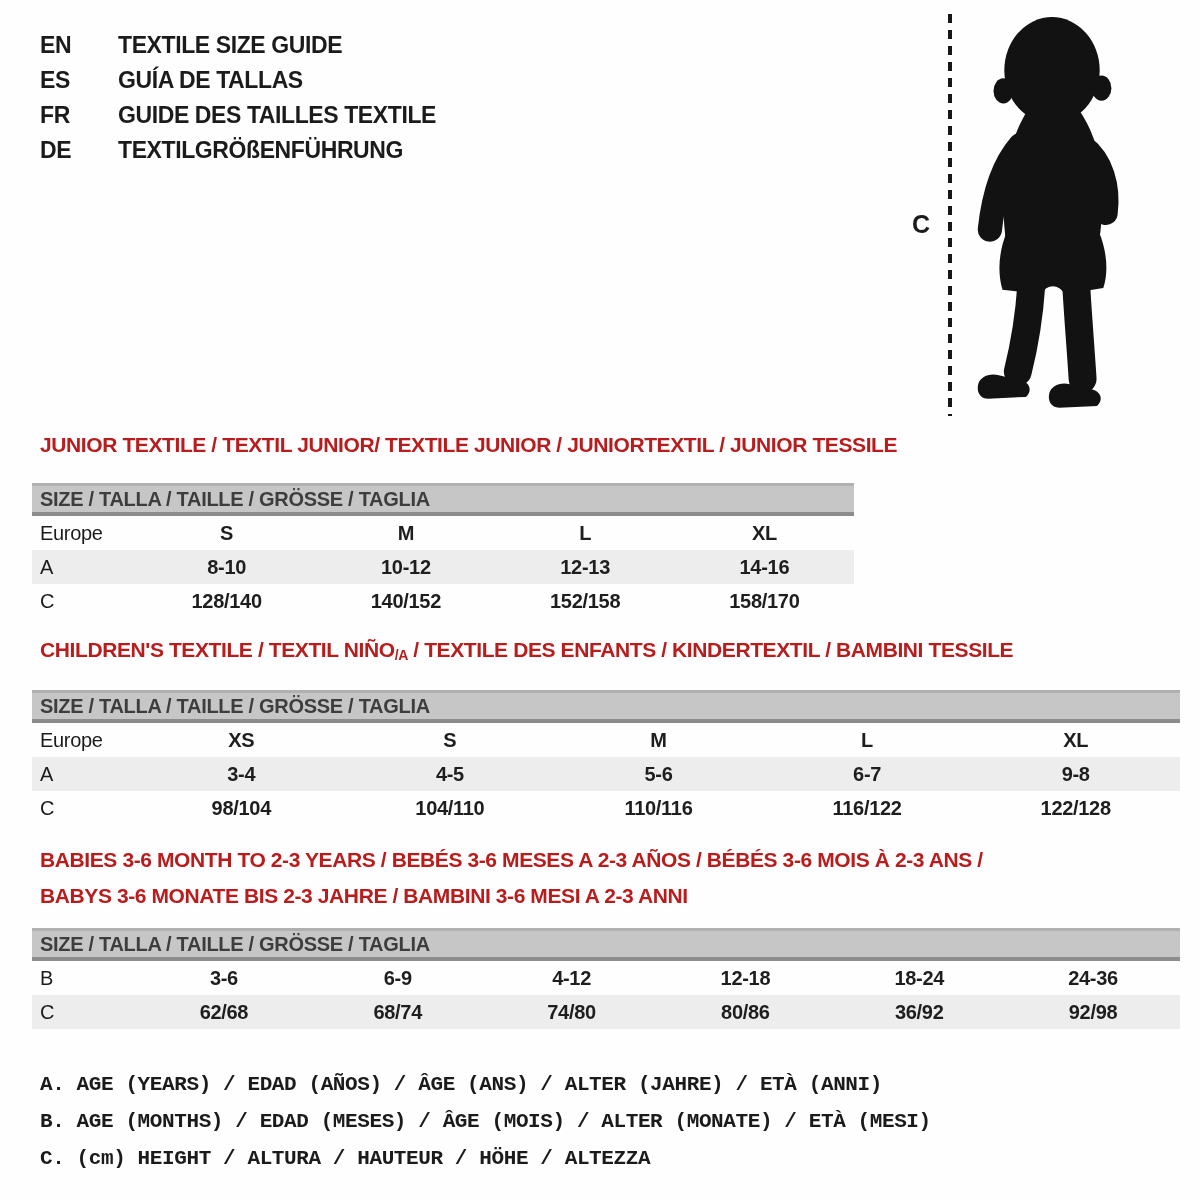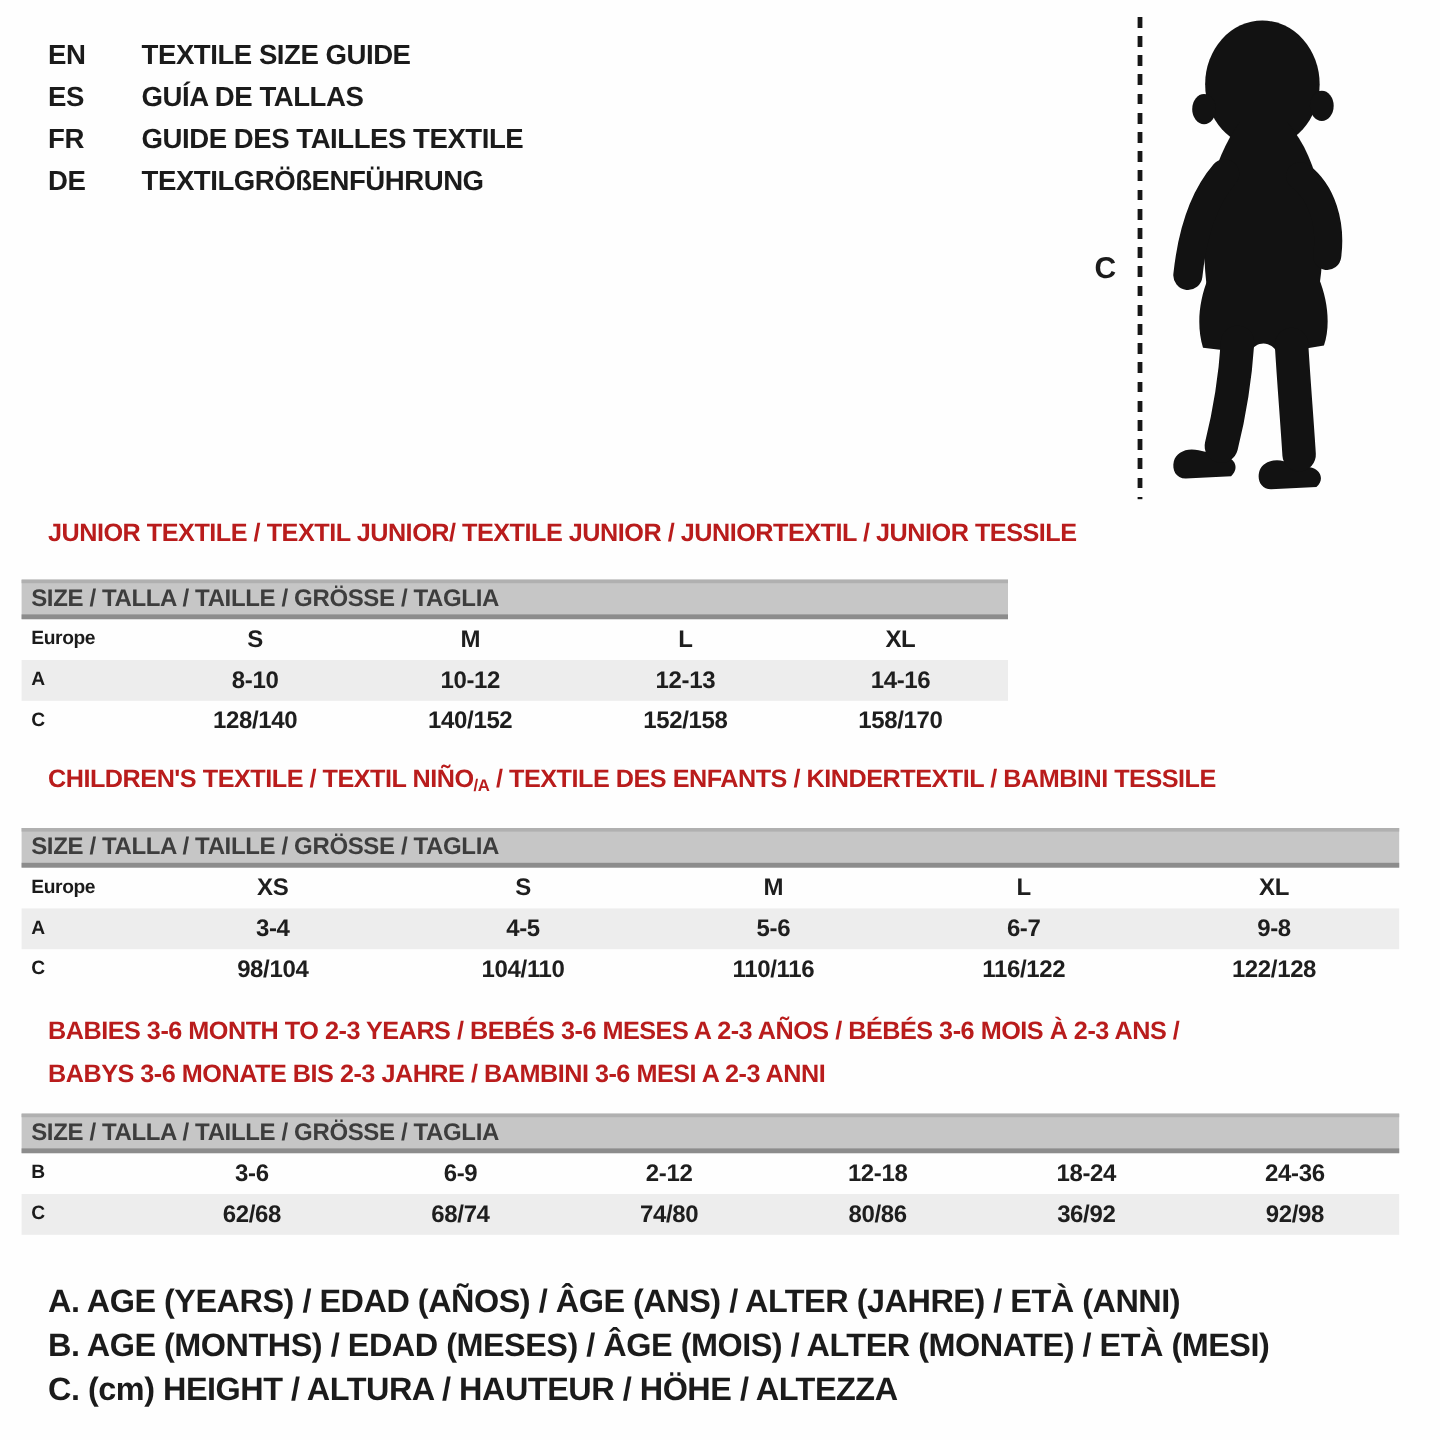--- a/index.html
+++ b/index.html
@@ -21,35 +21,35 @@
     background:repeating-linear-gradient(to bottom,#161616 0 9px,transparent 9px 16px);
   }
   .c-label { position:absolute; left:912px; top:210px; font-size:25px; font-weight:bold; }
   .figure-svg { position:absolute; left:962px; top:12px; width:180px; height:408px; }
 
   
   .sec-title { position:absolute; left:40px; font-size:21px; font-weight:bold; letter-spacing:-0.4px; color:#b91c1c; white-space:nowrap; }
   .sec-title .sub { font-size:14px; vertical-align:-3px; }
 
   
-  .sg-table { position:absolute; left:18px; }
+  .sg-table { position:absolute; left:32px; }
   .size-bar {
     height:33px; background:#c6c6c6;
     border-top:3px solid #b0b0b0; border-bottom:4px solid #8c8c8c;
     display:flex; align-items:center; padding-left:8px;
     font-size:20px; font-weight:bold; color:#3d3d3d; letter-spacing:-0.3px;
   }
   .t-row { display:flex; height:34px; align-items:center; }
   .t-row.shaded { background:#ededed; }
-  .t-label { width:105px; padding-left:8px; font-size:16px; font-weight:bold; letter-spacing:-0.3px; }
+  .t-label { width:105px; padding-left:8px; font-size:20px; font-weight:normal; letter-spacing:-0.3px; }
   .t-cell { flex:1; text-align:center; font-size:20px; font-weight:bold; letter-spacing:-0.3px; color:#1e1e1e; }
 
   
   .legend { position:absolute; left:40px; top:1066px; }
-  .legend-line { height:37px; display:flex; align-items:center; font-size:27px; font-weight:bold; letter-spacing:-0.4px; white-space:nowrap; }
+  .legend-line { height:37px; display:flex; align-items:center; font-size:21px; font-weight:bold; letter-spacing:-0.4px; white-space:nowrap;font-family:Liberation Mono, monospace; }
 </style>
 </head>
 <body>
 
 <div class="page">
 
   <div class="lang-block">
     <div class="lang-row">
       <span class="lang-code">EN</span>
       <span class="lang-title">TEXTILE SIZE GUIDE</span>
@@ -144,21 +144,21 @@
   </div>
 
   <div class="sec-title" style="top:848px;">BABIES 3-6 MONTH TO 2-3 YEARS / BEBÉS 3-6 MESES A 2-3 AÑOS / BÉBÉS 3-6 MOIS À 2-3 ANS /</div>
   <div class="sec-title" style="top:884px;">BABYS 3-6 MONATE BIS 2-3 JAHRE / BAMBINI 3-6 MESI A 2-3 ANNI</div>
   <div class="sg-table" style="top:928px; width:1148px;">
     <div class="size-bar">SIZE / TALLA / TAILLE / GRÖSSE / TAGLIA</div>
     <div class="t-row">
       <span class="t-label">B</span>
       <span class="t-cell">3-6</span>
       <span class="t-cell">6-9</span>
-      <span class="t-cell">2-12</span>
+      <span class="t-cell">4-12</span>
       <span class="t-cell">12-18</span>
       <span class="t-cell">18-24</span>
       <span class="t-cell">24-36</span>
     </div>
     <div class="t-row shaded">
       <span class="t-label">C</span>
       <span class="t-cell">62/68</span>
       <span class="t-cell">68/74</span>
       <span class="t-cell">74/80</span>
       <span class="t-cell">80/86</span>

